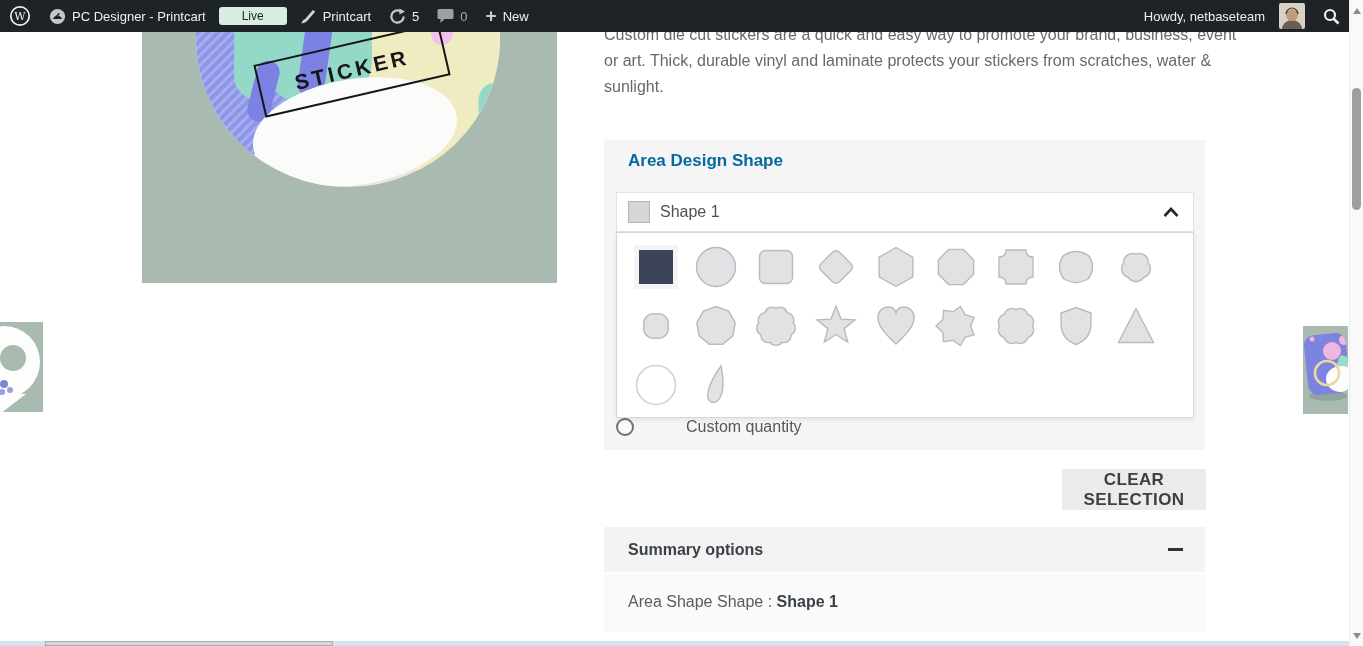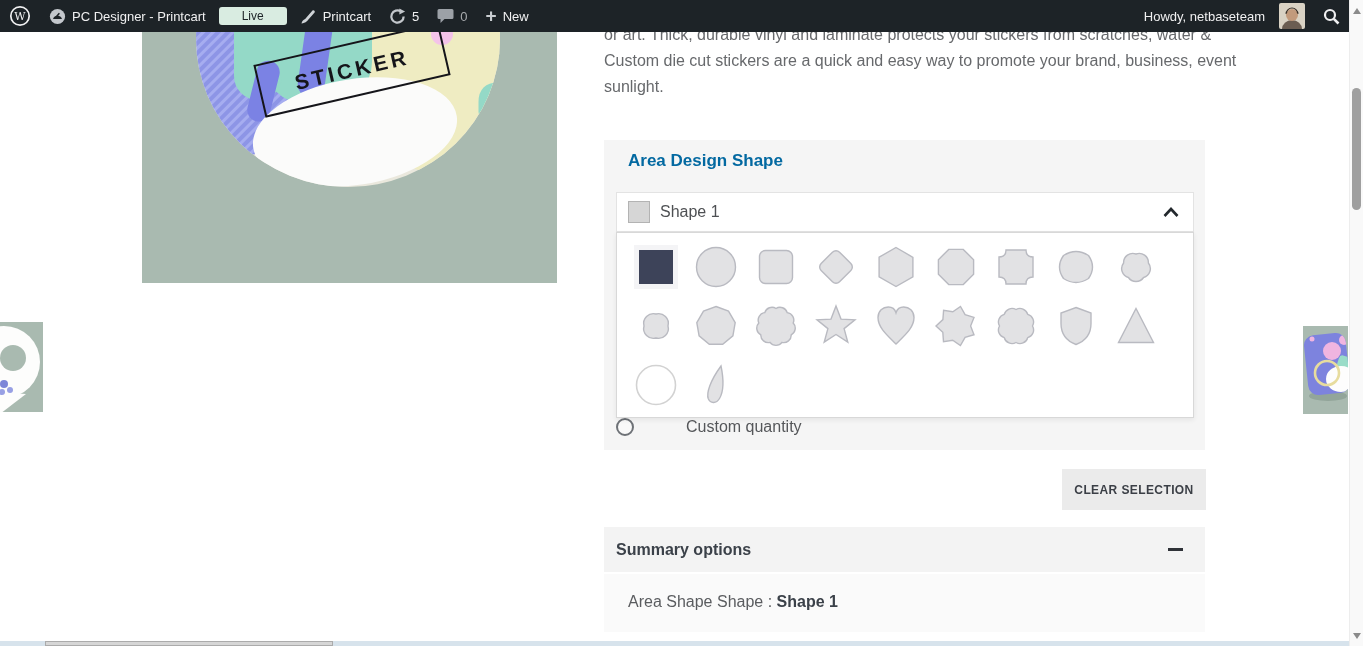--- a/index.html
+++ b/index.html
@@ -48,26 +48,26 @@
                   display:grid;grid-template-columns:repeat(9,44px);grid-auto-rows:44px;gap:15px 16px;
                   padding:12px 17px;align-content:start;}
   .shape-cell{width:44px;height:44px;display:flex;align-items:center;justify-content:center;cursor:pointer;}
   .shape-cell.selected{background:#f4f4f6;}
   .shape-cell svg .shp{fill:var(--shape-fill);stroke:var(--shape-stroke);stroke-width:1.4;}
   .shape-cell svg .shp-selected{fill:var(--navy);stroke:none;}
   .shape-cell svg .shp-outline{fill:#fff;stroke:#d2d2d2;stroke-width:1.6;}
 
   
   .clear-btn{position:absolute;left:1062px;top:469px;width:144px;height:41px;background:var(--btn-bg);border:none;
-             font-family:inherit;font-size:12px;font-weight:bold;letter-spacing:.4px;color:#3b3f46;cursor:pointer;}
+             font-family:inherit;font-size:17px;font-weight:bold;letter-spacing:.4px;color:#3b3f46;cursor:pointer;}
 
   
   .summary-header{position:absolute;left:604px;top:527px;width:601px;height:45px;background:#f3f3f3;
                   display:flex;align-items:center;cursor:pointer;}
-  .summary-title{margin-left:12px;font-size:16px;font-weight:bold;color:#3b4149;}
+  .summary-title{margin-left:24px;font-size:16px;font-weight:bold;color:#3b4149;}
   .minus-icon{margin-left:auto;margin-right:22px;width:15px;height:3px;background:#2f3238;}
   .summary-content{position:absolute;left:604px;top:574px;width:601px;height:58px;background:#fafafa;}
   .summary-row{position:absolute;left:24px;top:19px;font-size:16px;color:#5a5c5f;}
   .summary-row b{color:#3b4149;}
 
   
   .thumb-left{position:absolute;left:0;top:322px;width:43px;height:90px;cursor:pointer;}
   .thumb-right{position:absolute;left:1303px;top:326px;width:45px;height:88px;cursor:pointer;}
 
   
@@ -170,22 +170,22 @@
         <ellipse cx="213" cy="100" rx="103" ry="53" fill="#fbfbfa" transform="rotate(-9 213 100)"></ellipse>
       </g>
       <g transform="rotate(-13 210 38)">
         <rect x="116" y="12" width="188" height="52" fill="none" stroke="#15151a" stroke-width="2"></rect>
         <text x="210" y="45" text-anchor="middle" font-size="21" font-weight="bold" letter-spacing="3.5" fill="#15151a">STICKER</text>
       </g>
     </svg>
   </div>
 
   <div class="desc">
+    <div>Custom die cut stickers are a quick and easy way to promote your brand, business, event</div>
     <div>or art. Thick, durable vinyl and laminate protects your stickers from scratches, water &amp;</div>
-    <div>Custom die cut stickers are a quick and easy way to promote your brand, business, event</div>
     <div>sunlight.</div>
   </div>
 
   <div class="shape-panel">
     <div class="panel-title">Area Design Shape</div>
     <div class="shape-select">
       <span class="swatch"></span>
       <span class="label">Shape 1</span>
       <span class="chev">
         <svg width="18" height="12" viewBox="0 0 18 12">

